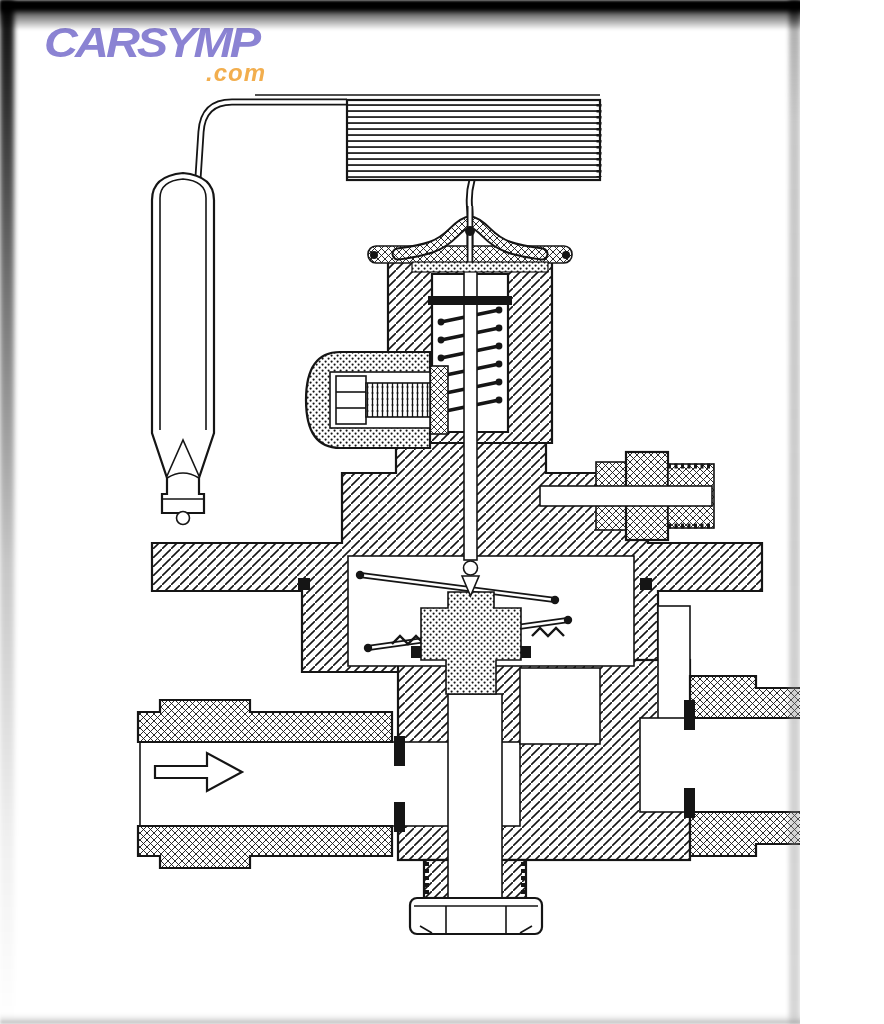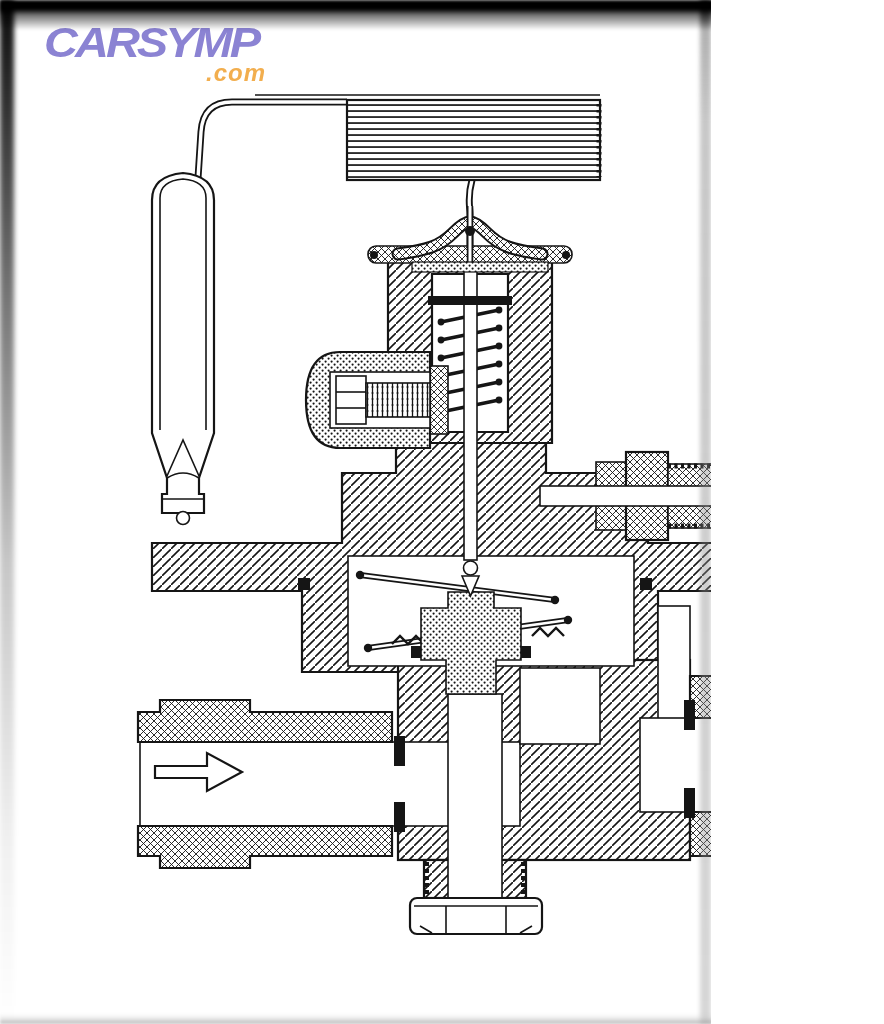--- a/index.html
+++ b/index.html
@@ -1,16 +1,16 @@
 <!DOCTYPE html>
 <html style="--brand: #8b83d3; --tld: #f2ae4e; --ink: #151515; --paper: #ffffff; --frameDark: #000000; --frameLight: #c9c9c9;"><head>
 <meta charset="utf-8">
 <style>
   html,body{margin:0;padding:0;background:#fff;}
-  #stage{position:relative;width:711px;height:1024px;background:var(--paper,#fff);overflow:hidden;
+  #stage{position:relative;width:800px;height:1024px;background:var(--paper,#fff);overflow:hidden;
          font-family:"Liberation Sans", sans-serif;}
   
   .edge{position:absolute;pointer-events:none;z-index:5;}
   #edge-top{left:0;top:0;width:884px;height:30px;
     background:linear-gradient(180deg,#000 0,#000 9px,rgba(0,0,0,.55) 15px,rgba(0,0,0,0) 30px);filter:blur(1.5px);}
   #edge-left{left:0;top:0;width:14px;height:1024px;
     background:linear-gradient(180deg,rgba(0,0,0,.95) 0,rgba(0,0,0,.55) 28%,rgba(0,0,0,.22) 55%,rgba(0,0,0,.06) 82%,rgba(0,0,0,0) 100%);
     filter:blur(2.5px);}
   #edge-right{right:0;top:0;width:11px;height:1024px;
     background:linear-gradient(180deg,rgba(0,0,0,.85) 0,rgba(0,0,0,.3) 3%,rgba(110,110,110,.38) 12%,rgba(140,140,140,.42) 55%,rgba(150,150,150,.38) 100%);

